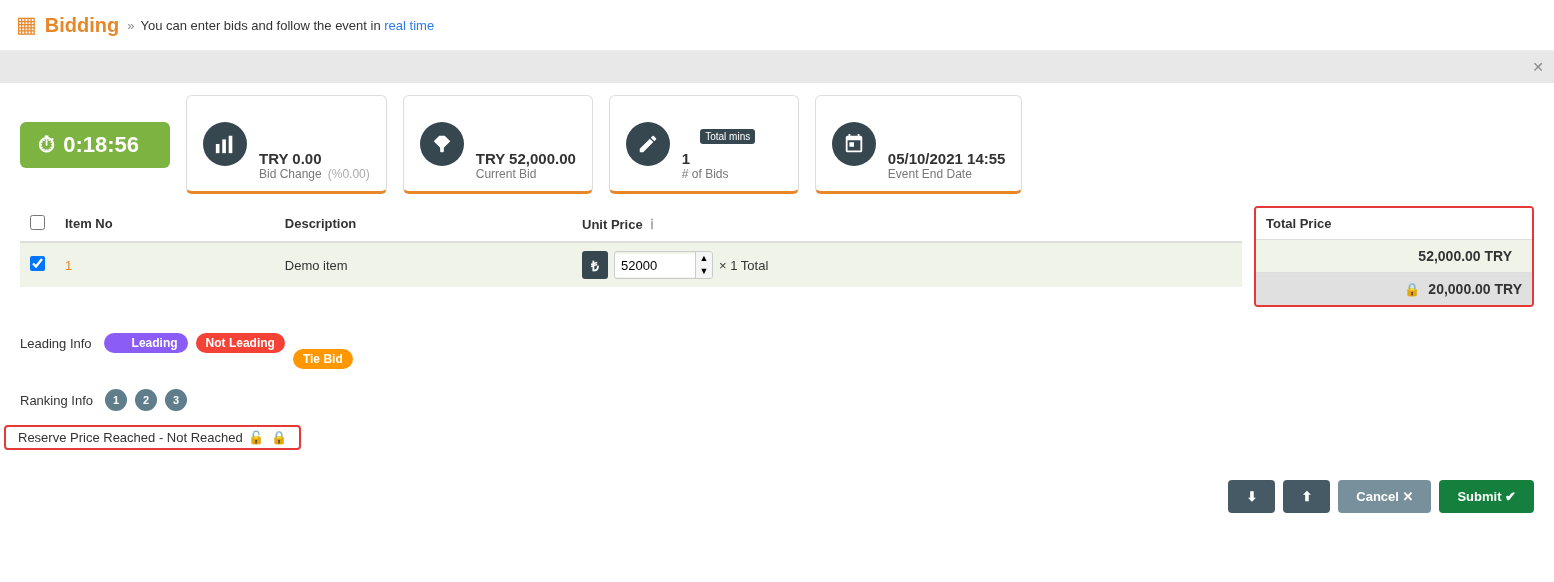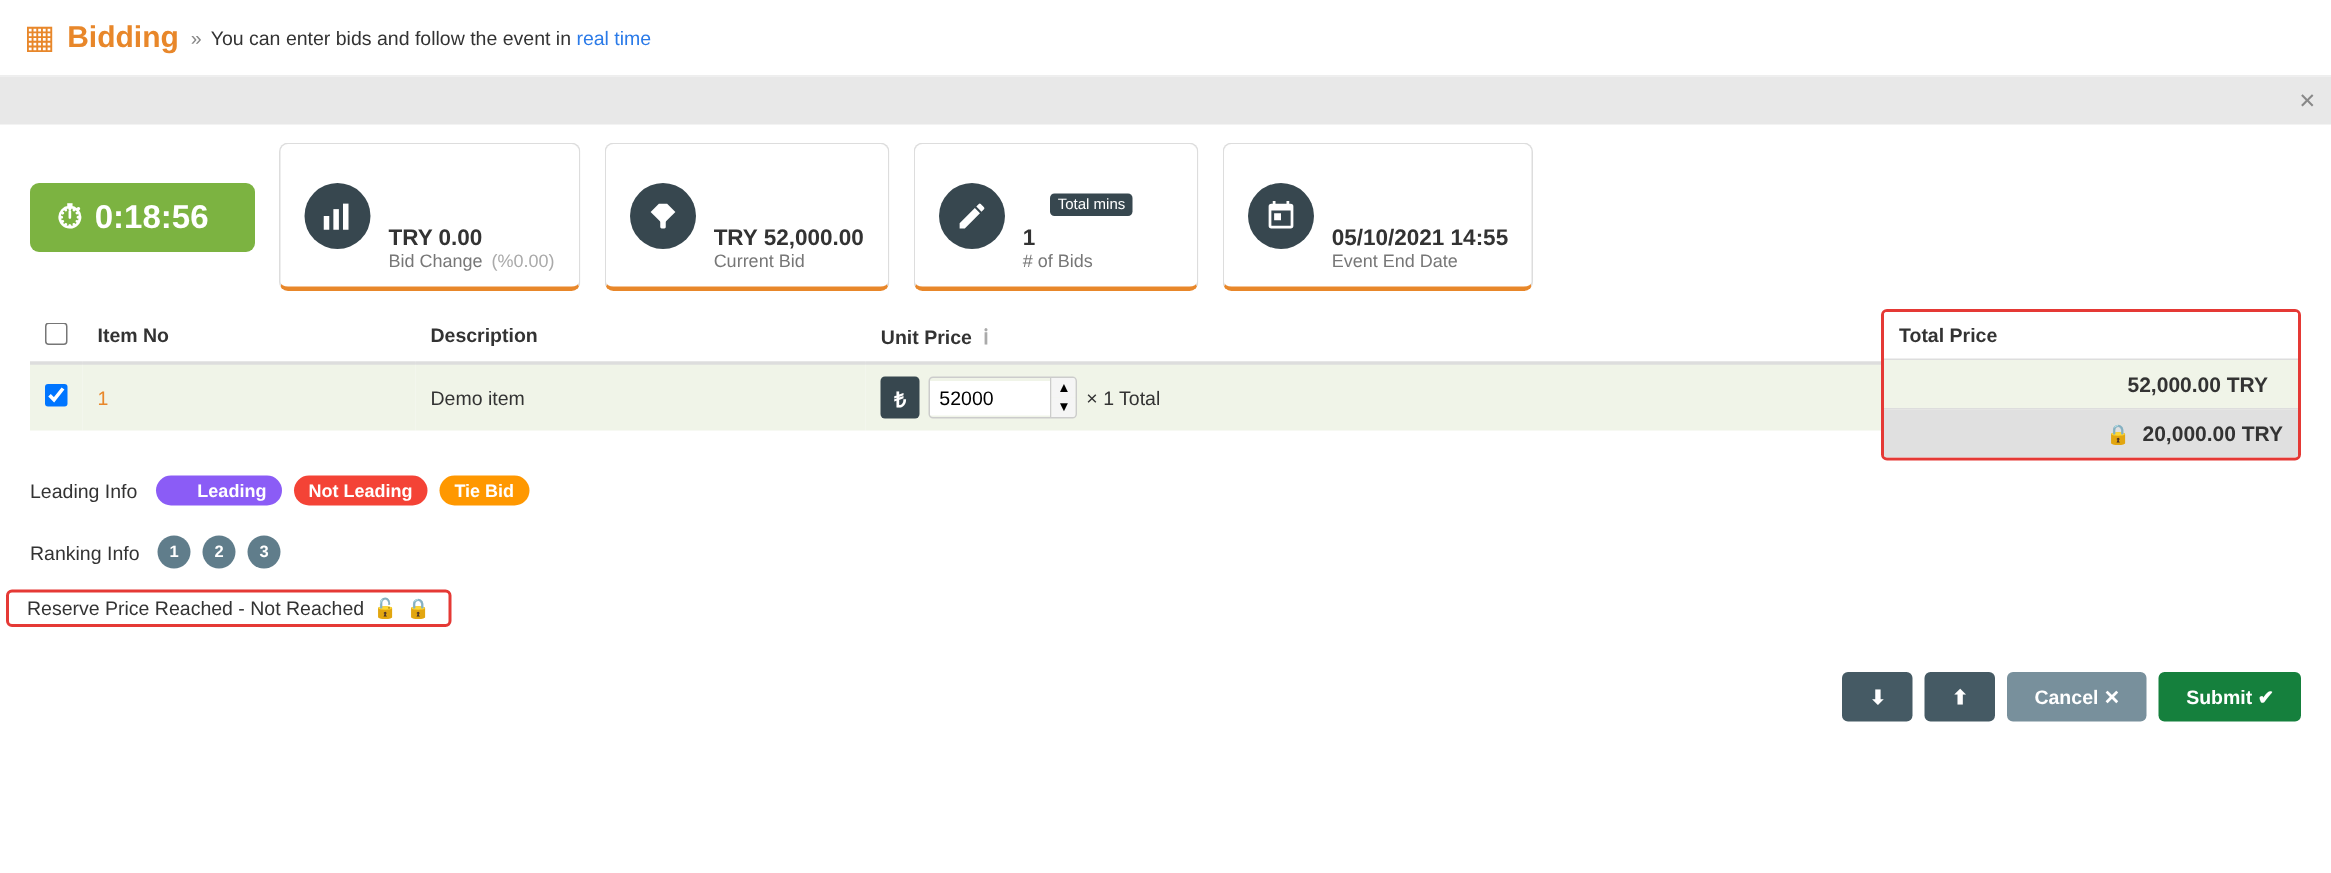--- a/index.html
+++ b/index.html
@@ -85,21 +85,21 @@
       overflow: hidden; min-width: 280px;
     }
 
     
     .info-row { padding: 10px 20px; display: flex; align-items: center; gap: 8px; flex-wrap: wrap; }
     .info-label { font-size: 13px; color: #333; margin-right: 4px; }
 
     .badge { border-radius: 12px; padding: 3px 10px; font-size: 12px; font-weight: bold; color: #fff; cursor: default; }
     .badge-leading { background: #8b5cf6; padding-left: 28px; }
     .badge-not-leading { background: #f44336; }
-    .badge-tie-bid { background: #ff9800; }
+    .badge-tie-bid { background: #ff9800; margin-top: 32px; }
 
     .rank-badge {
       border-radius: 50%; width: 22px; height: 22px; display: inline-flex;
       align-items: center; justify-content: center; font-size: 11px; font-weight: bold;
       color: #fff; background: #607d8b; cursor: default;
     }
 
     
     .reserve-notice-box {
       border: 2px solid #e53935; border-radius: 4px; padding: 3px 12px;
@@ -249,21 +249,21 @@
                   </div>
                 </div>
                 <span class="total-label">× 1 Total</span>
               </div>
             </td>
           </tr>
         </tbody>
       </table>
     </div>
 
-    <div class="table-right" style="padding-left:0;">
+    <div class="table-right" style="padding-left:12px;">
       <div class="total-price-box">
         <div style="background:#fff; border-bottom:1px solid #ddd;">
           <div class="total-price-header">Total Price</div>
         </div>
 
         <div style="background:#f0f4e8; padding:8px 10px; text-align:right; border-bottom:1px solid #ddd;">
           <span class="total-price-value">52,000.00 TRY</span>
         </div>
 
         <div class="reserve-price-row">

